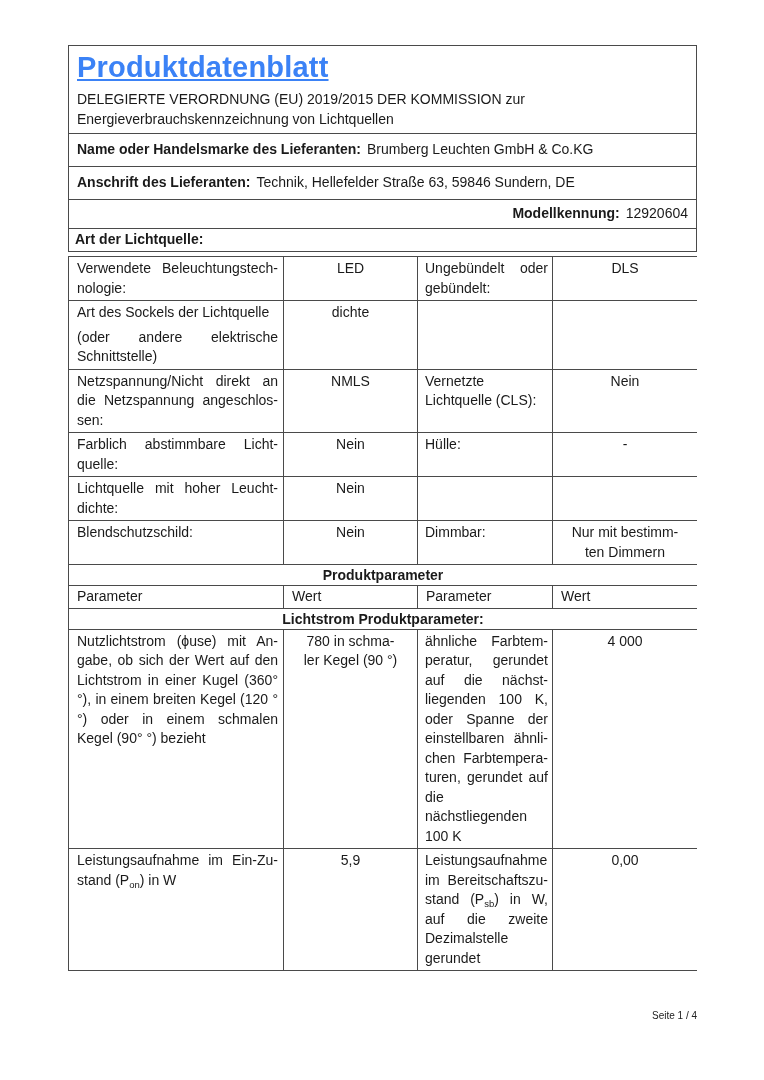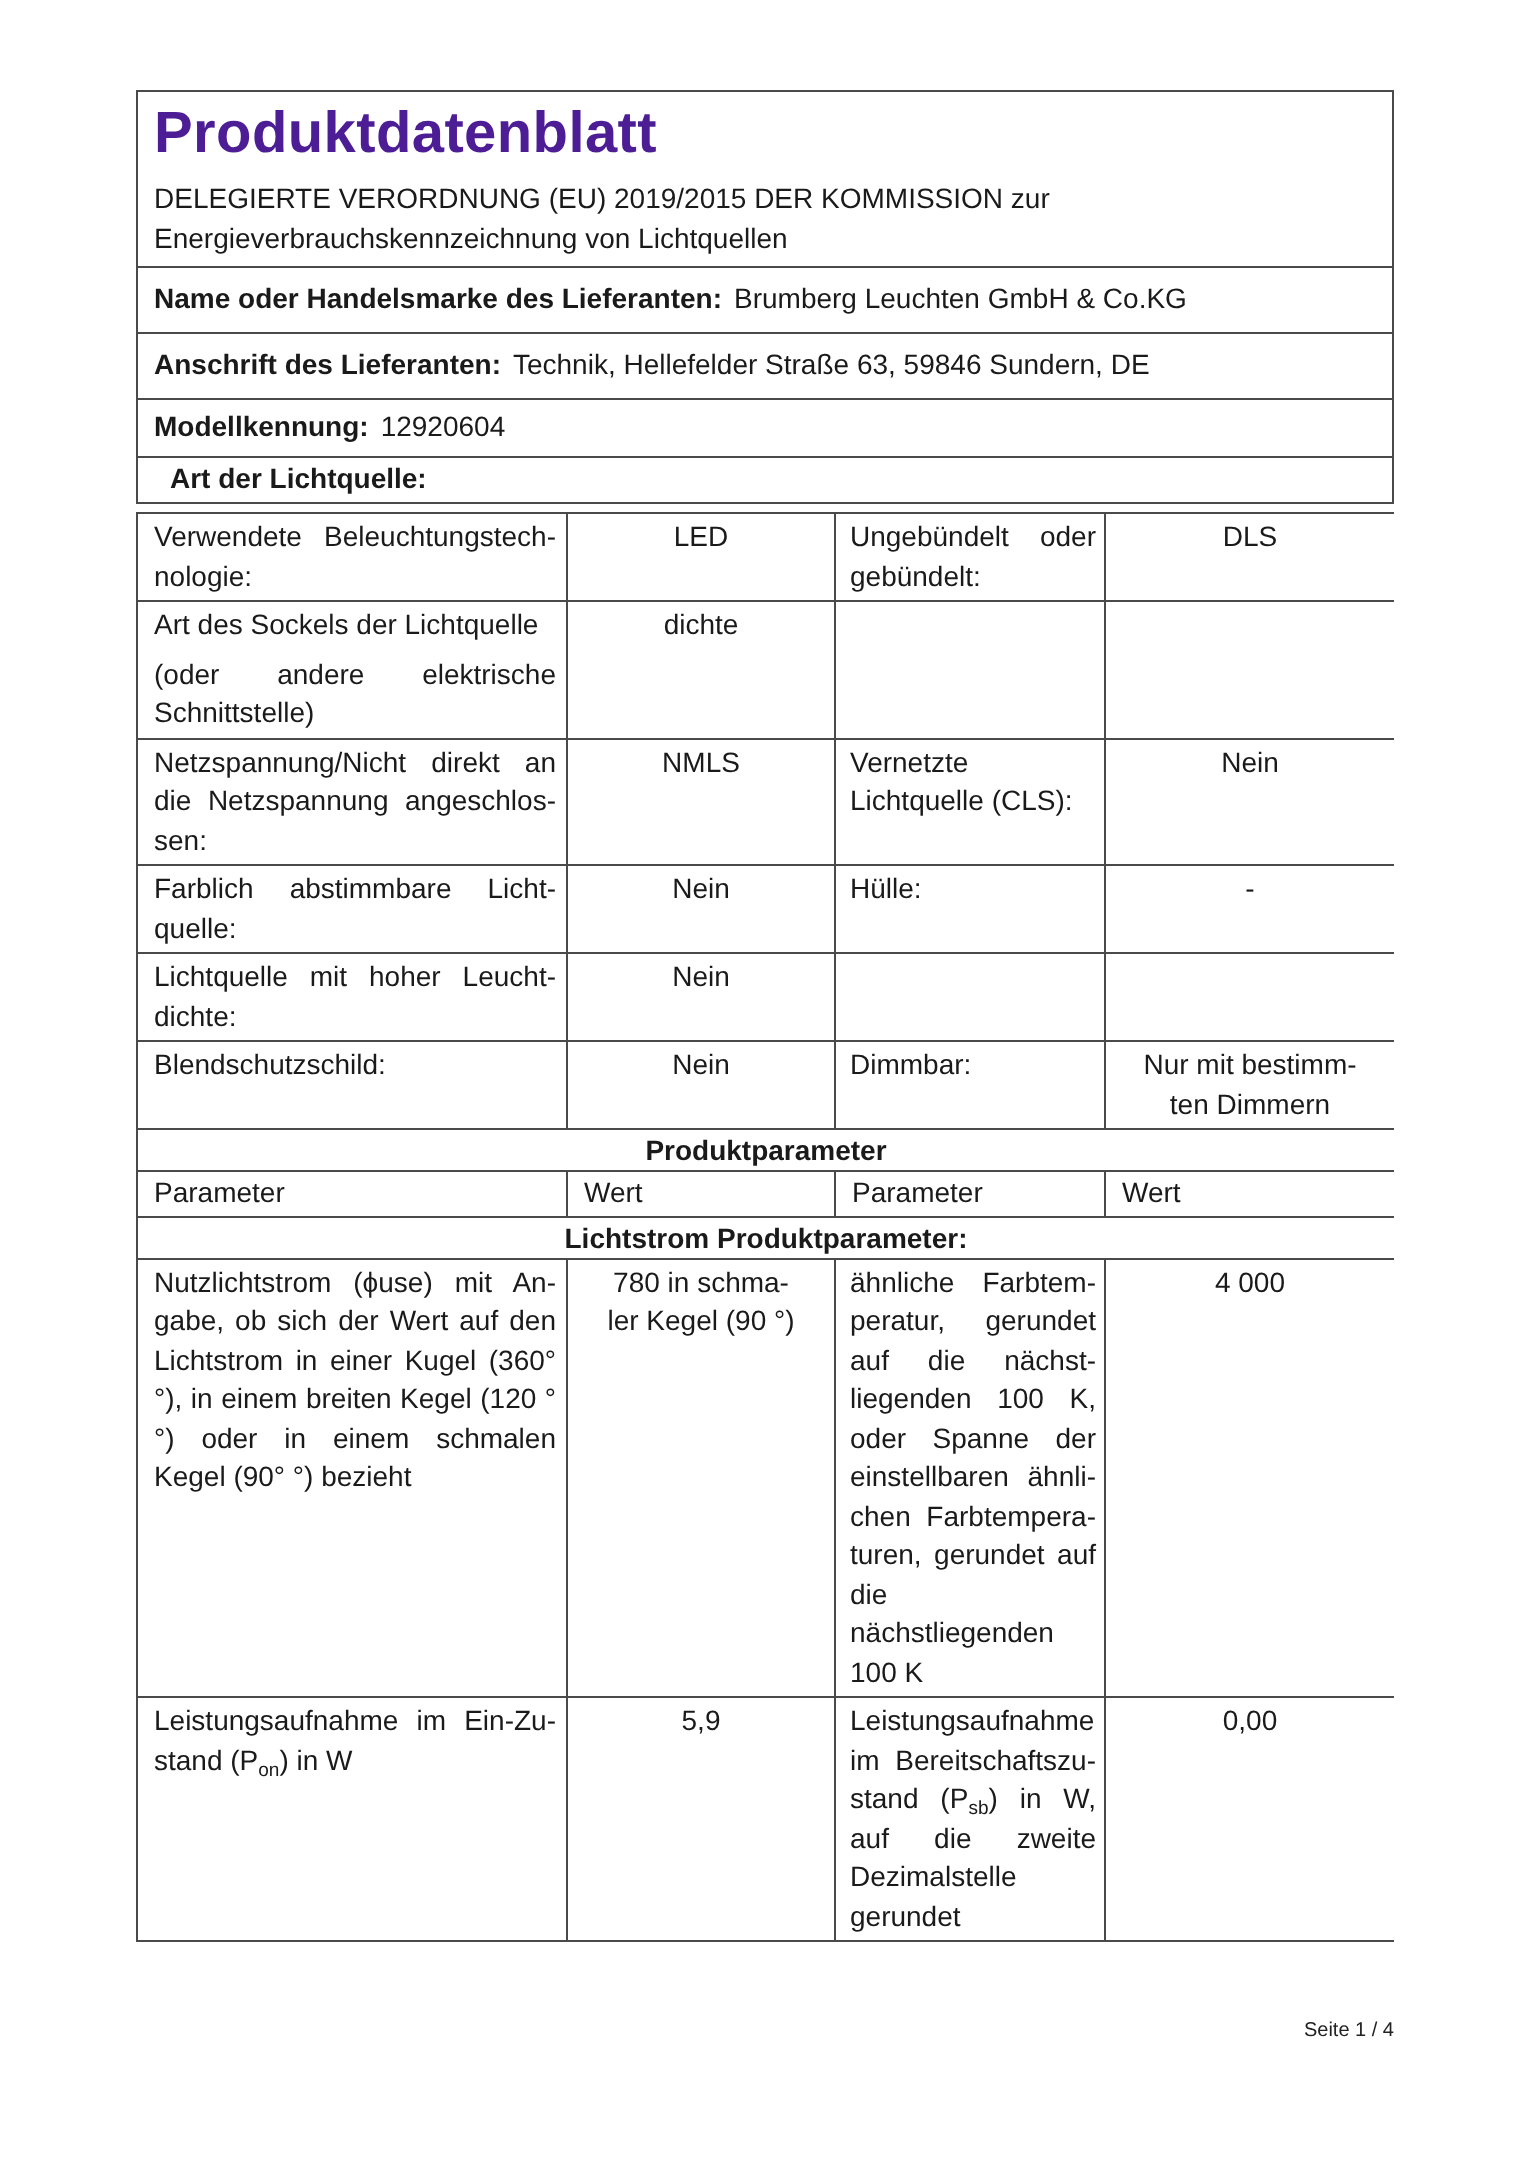--- a/index.html
+++ b/index.html
@@ -26,22 +26,22 @@
   .b { font-weight:bold; }
   .jus { text-align:justify; hyphens:manual; -webkit-hyphens:manual; }
   .val { text-align:center; padding:2px 2px;margin-top:23px; }
   .c3 { padding:2px 4px 2px 7px; }
 
   
   .title-cell { padding:5px 8px 4px 8px; }
   .doc-title { font-size:29px; line-height:33px; font-weight:bold; color:#3d0c9e; letter-spacing:0.2px; margin-bottom:5px; }
   .reg-line { font-size:14px; line-height:20px; }
   .r-info td { height:33px; padding:6px 8px 5px 8px; }
-  .r-model td { height:29px; padding:4px 8px; }
-  .r-type td { height:23px; padding:1px 16px; }
+  .r-model td { height:29px; padding:4px 8px;text-align:right; }
+  .r-type td { height:23px; padding:1px 6px; }
   .label-val .lv-val { margin-left:6px; }
 
   .tbl-gap { height:4px; }
 
   
   .r1 td { height:38px; }
   .r2 td { height:62px; }
   .r3 td { height:59px; }
   .r4 td { height:41px; }
   .r5 td { height:40px; }
@@ -63,21 +63,21 @@
 </head>
 <body>
 
 <div class="sheet">
   <div class="content">
 
     <table>
       <tbody>
           <tr>
         <td class="title-cell">
-          <div class="doc-title" style="color: #4c1d95;">Produktdatenblatt</div>
+          <div class="doc-title" style="color: #3b82f6; text-decoration: underline;">Produktdatenblatt</div>
           <div class="reg-line">DELEGIERTE VERORDNUNG (EU) 2019/2015 DER KOMMISSION zur</div>
           <div class="reg-line">Energieverbrauchskennzeichnung von Lichtquellen</div>
         </td>
       </tr>
       <tr class="r-info">
         <td class="label-val"><span class="b">Name oder Handelsmarke des Lieferanten:</span><span class="lv-val">Brumberg Leuchten GmbH &amp; Co.KG</span></td>
       </tr>
       <tr class="r-info">
         <td class="label-val"><span class="b">Anschrift des Lieferanten:</span><span class="lv-val">Technik, Hellefelder Straße 63, 59846 Sundern, DE</span></td>
       </tr>

